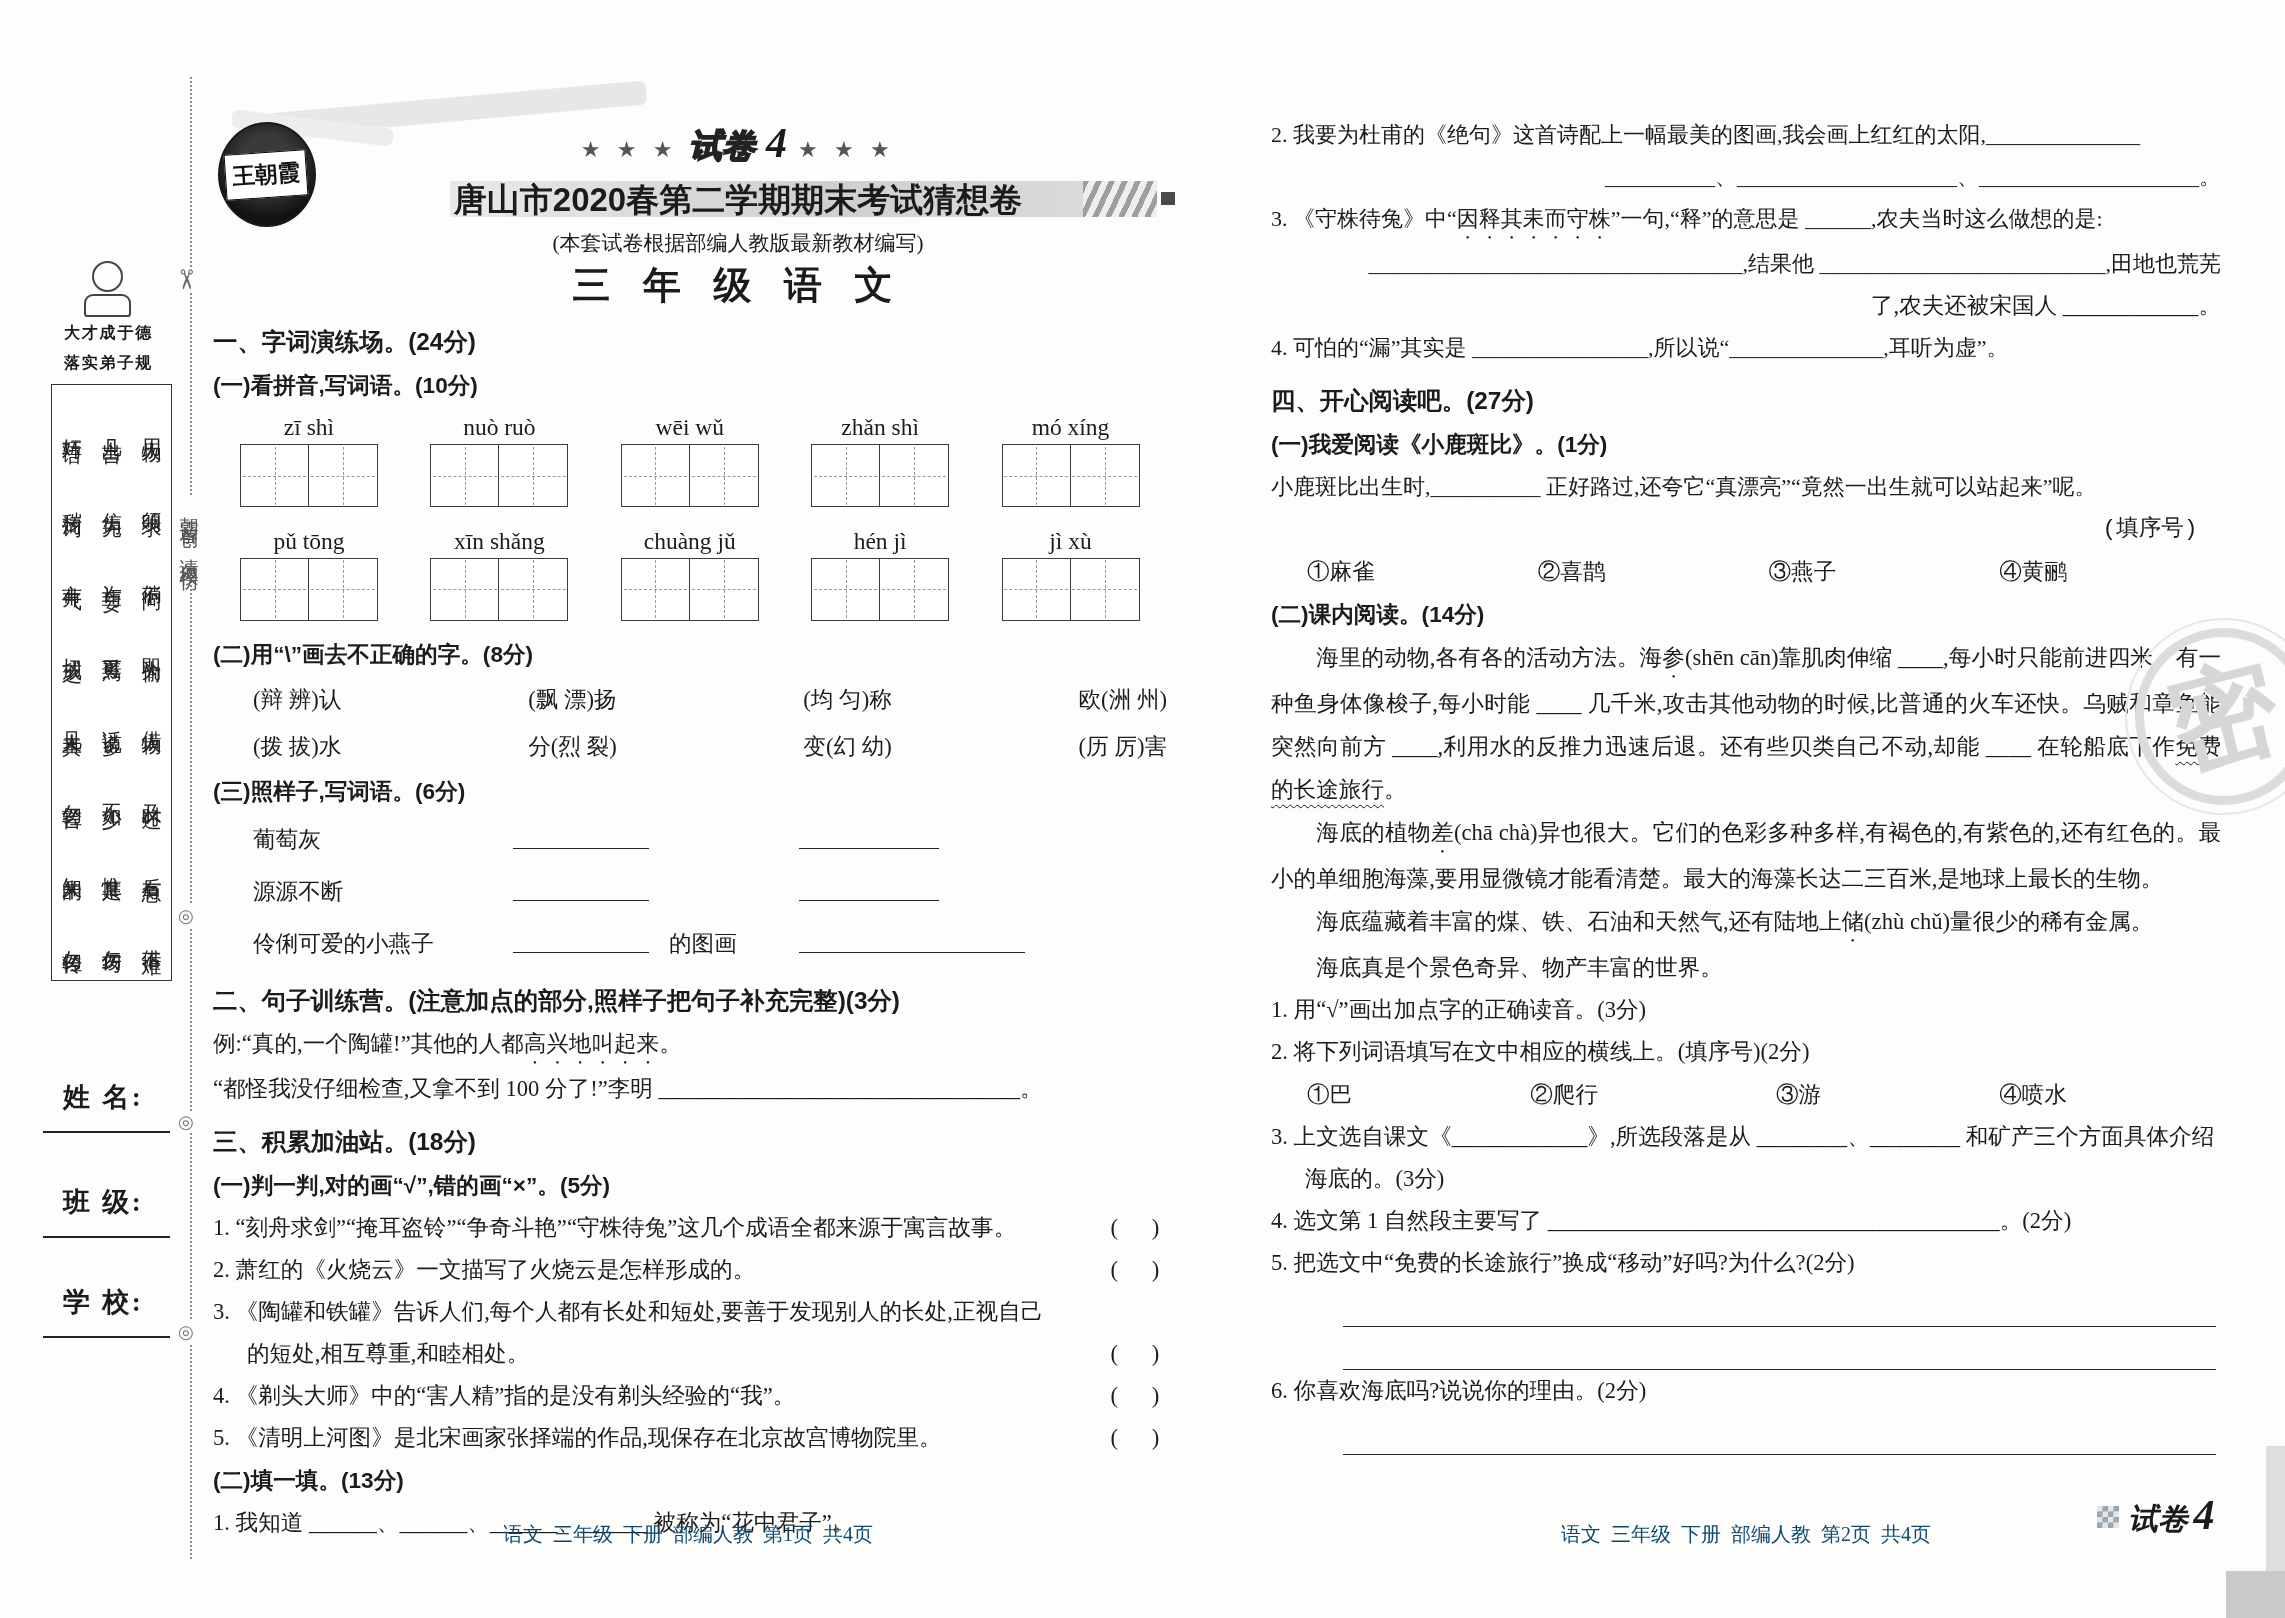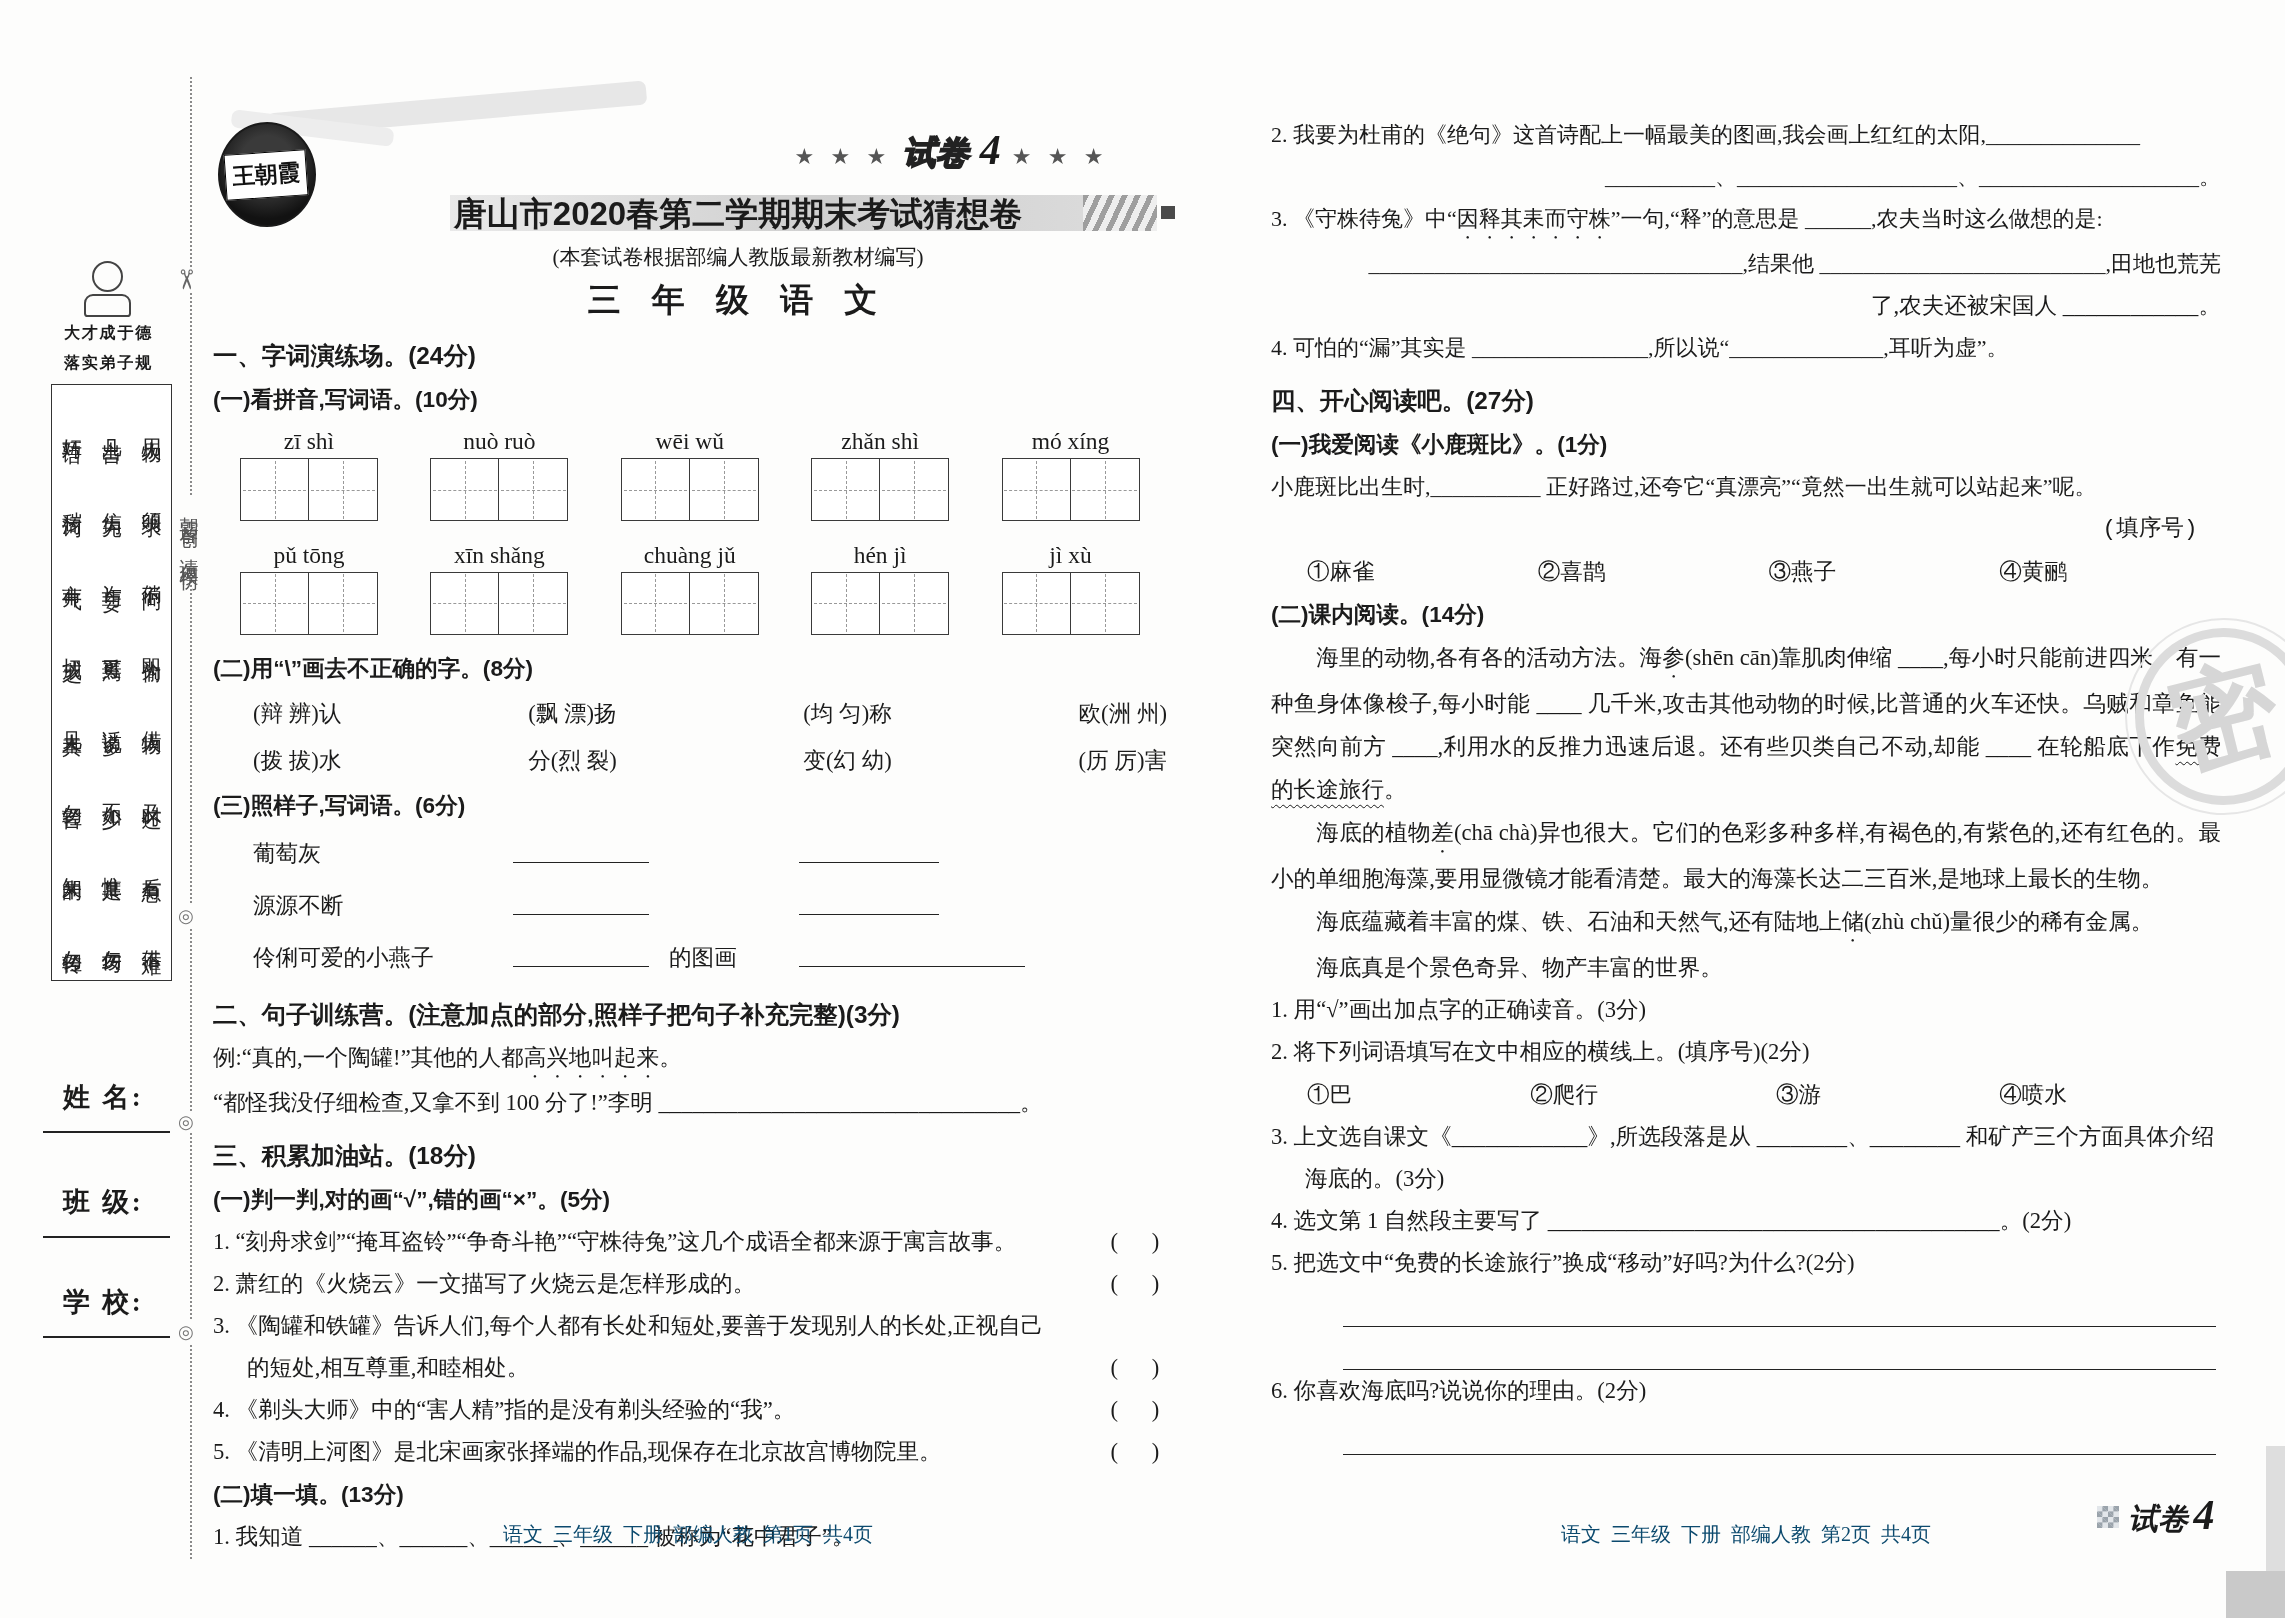--- a/index.html
+++ b/index.html
@@ -36,32 +36,32 @@
   
   .page-l { position:absolute; left:213px; top:72px; width:950px; }
   .page-r { position:absolute; left:1271px; top:114px; width:950px; }
 
   
   .ribbon1 { position:absolute; left:54px; top:25px; width:380px; height:23.5px; background:#e7e7e7; transform:rotate(-5deg); border-radius:7.2px; }
   .ribbon2 { position:absolute; left:18px; top:47px; width:163px; height:18px; background:#ededed; transform:rotate(7deg); border-radius:7.2px; }
   .logo { position:absolute; left:4.5px; top:50px; width:98px; height:105px; border-radius:50%; background:radial-gradient(circle at 50% 38%, #3a3a3a 0 34%, #121212 72%); border:2.7px solid #1a1a1a; display:flex; align-items:center; justify-content:center; z-index:3; }
   .logo-band { background:#fff; border:0.9px solid #000; color:#111; font-weight:bold; font-size:22.6px; padding:0.9px 6.3px; transform:rotate(-4deg); white-space:nowrap; }
 
-  .star-line { margin:49px 0 0 154px; width:742px; text-align:right; line-height:58px; }
+  .star-line { margin:49px 0 0 154px; width:742px; text-align:center; line-height:45px; }
   .stars { color:#555; font-size:22px; letter-spacing:5.4px; }
   .paper-word { font-weight:900; font-style:italic; font-size:33px; color:#fff; -webkit-text-stroke:1.8px #222; margin:0 5.4px; }
   .paper-no { font-weight:900; font-style:italic; font-size:42px; margin-right:5.4px; font-family:"Liberation Serif",serif; }
 
   .title-wrap { position:relative; height:51px; margin-top:1.8px; }
   .band { position:absolute; left:237px; top:7.2px; width:633px; height:36px; background:linear-gradient(90deg,#e9e9e9,#cfcfcf 60%,#dadada); }
   .band-stripe { position:absolute; left:870px; top:7.2px; width:74px; height:36px; background:repeating-linear-gradient(115deg,#9e9e9e 0 5.4px,#eee 5.4px 11.8px); }
   .band-dot { position:absolute; left:948px; top:18px; width:13.6px; height:13.6px; background:#4a4a4a; }
   .main-title { position:absolute; left:154px; width:742px; text-align:center; font-size:33px; line-height:51px; z-index:2; }
   .subtitle { margin-left:154px; width:742px; text-align:center; font-size:21px; line-height:36px; }
-  .grade { margin-left:154px; width:742px; text-align:center; font-size:33px; letter-spacing:11px; line-height:49px; }
+  .grade { margin-left:154px; width:742px; text-align:center; font-size:38px; letter-spacing:11px; line-height:49px; }
 
   
   .sec-t { font-size:24.4px; margin-top:9px; line-height:45px; }
   .sub-t { font-size:22.6px; line-height:43px; }
   .ln { line-height:42px; }
   .num { padding-left:34px; text-indent:-34px; }
   .judge { position:relative; padding-right:101px; }
   .judge .paren { position:absolute; right:3.6px; bottom:0; white-space:pre; text-indent:0; }
   .dot { -webkit-text-emphasis:filled dot #1b1b1b; -webkit-text-emphasis-position:under left; text-emphasis:filled dot #1b1b1b; text-emphasis-position:under left; }
   .wavy { text-decoration:underline wavy 1.4px #1b1b1b; text-underline-offset:7.2px; }

